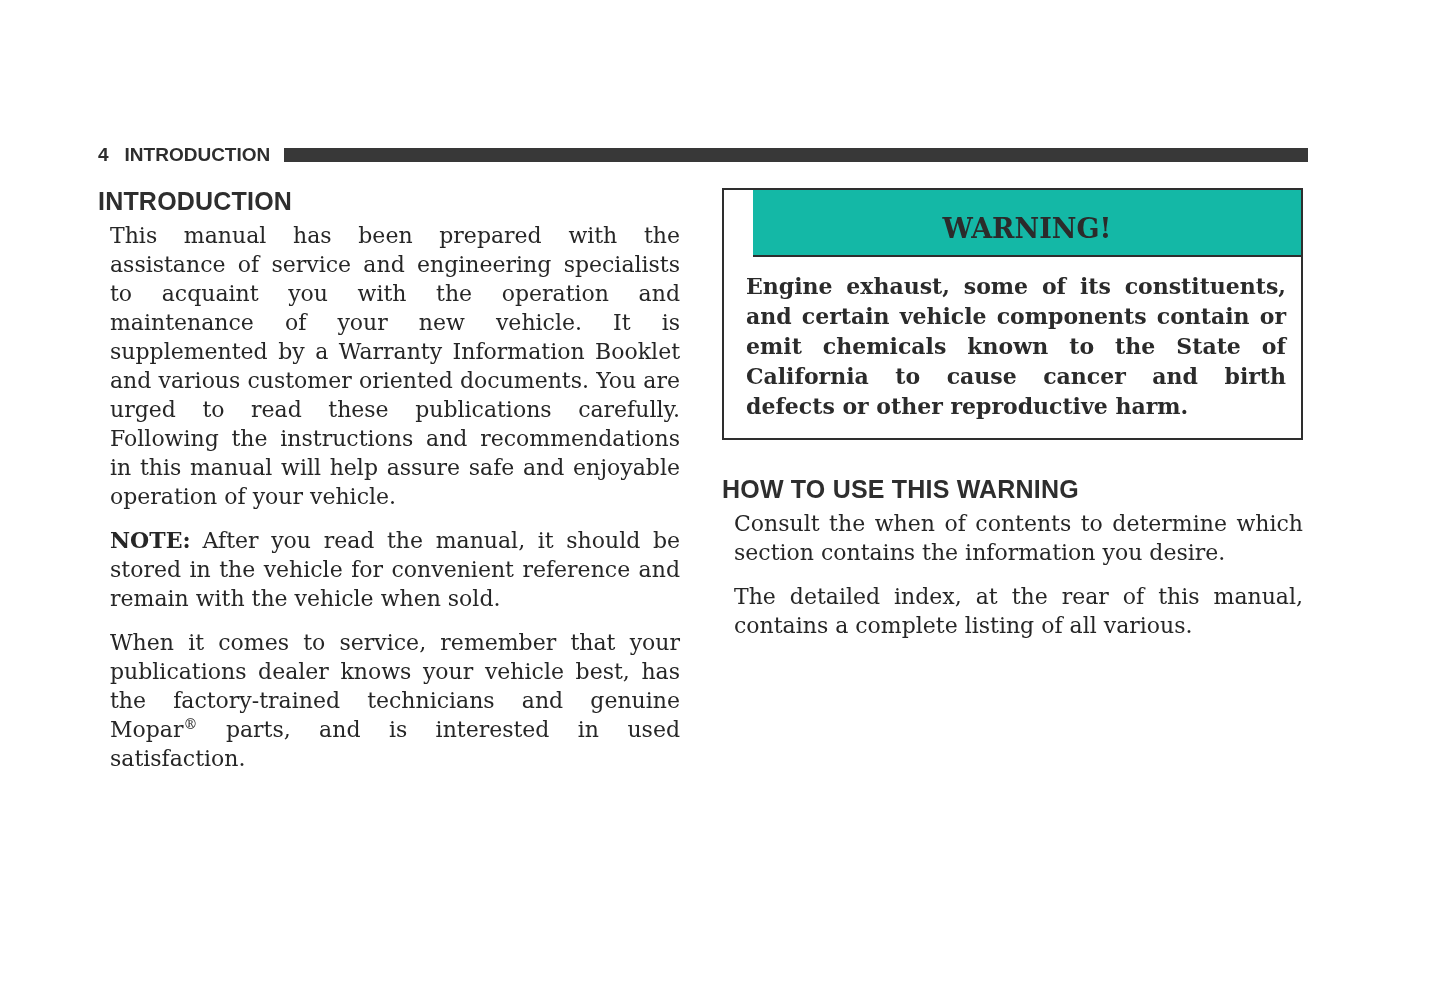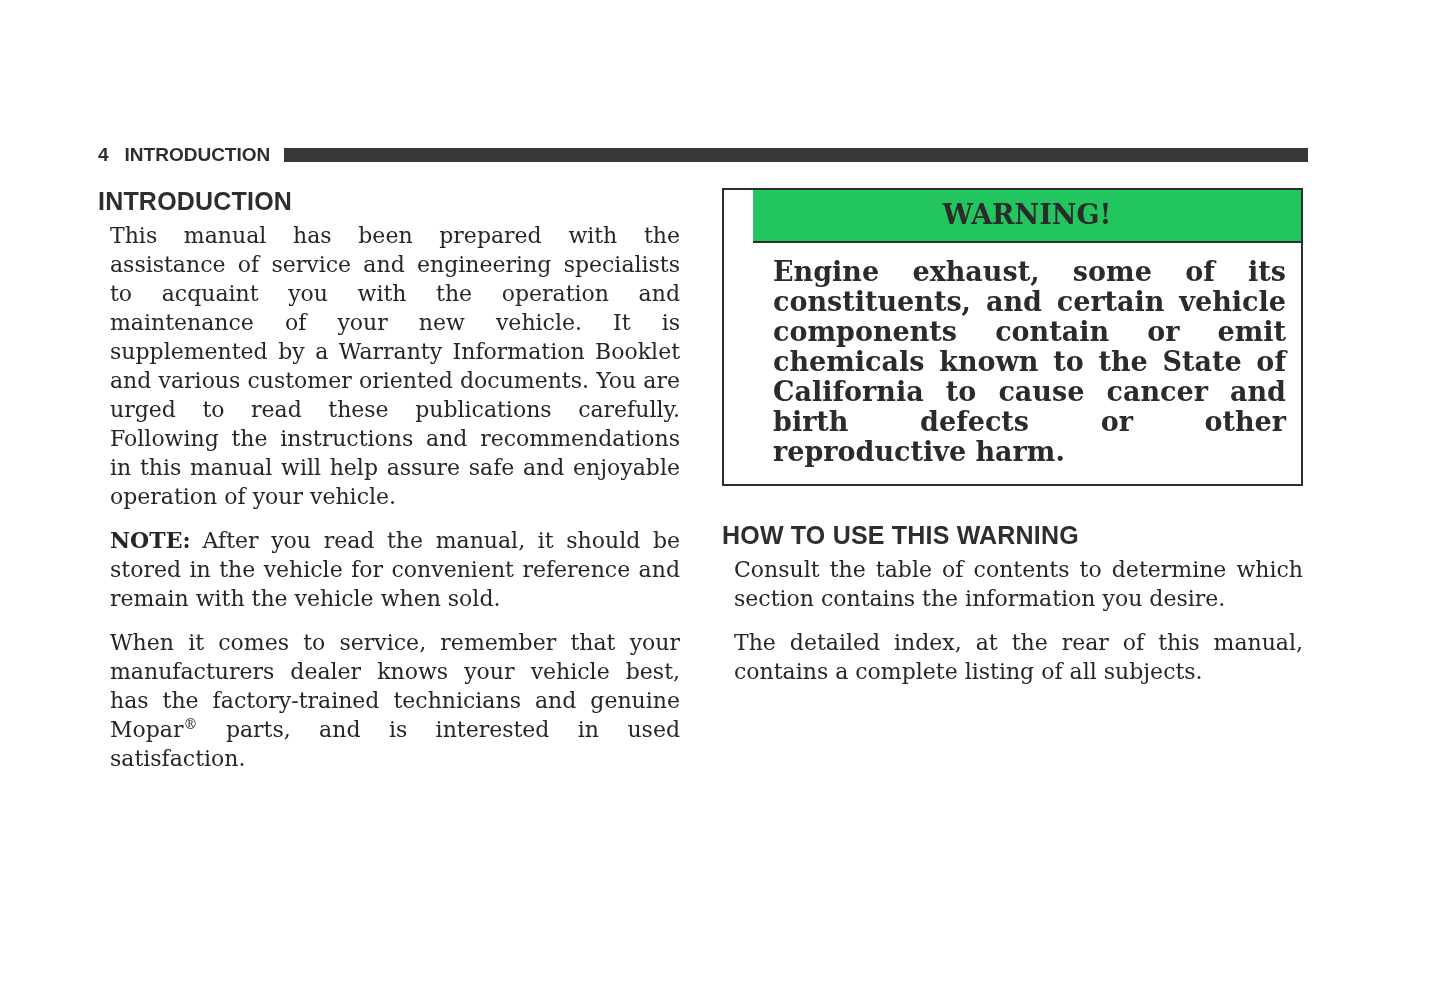--- a/index.html
+++ b/index.html
@@ -72,66 +72,65 @@
     vertical-align: super;
     line-height: 0;
   }
 
   
   .warning-box {
     border: 2px solid #2e2e2e;
     margin-bottom: 36px;
   }
   .warning-box .warning-title {
-    background: #22c55e;
+    background: #14b8a6;
     border-bottom: 2px solid #2e2e2e;
     text-align: center;
     font-weight: bold;
     font-size: 27px;
-    padding: 9px 0 11px 0;
+    padding: 23px 0 11px 0;
     color: #2b2b2b;
     margin-left: 29px;
   }
   .warning-box .warning-text {
     padding: 14px 15px 17px 22px;
     font-weight: bold;
-    font-size: 27px;
+    font-size: 22px;
     line-height: 30px;
     text-align: justify;
     color: #2b2b2b;
-    margin-left: 27px;
   }
 </style>
 </head>
 <body>
 
 <div class="page">
 
   <div class="running-header">
     <span class="page-num">4</span>
     <span class="header-section">INTRODUCTION</span>
     <span class="header-rule"></span>
   </div>
 
   <div class="col col-left">
     <h1 class="section-heading">INTRODUCTION</h1>
 
     <p class="body-para">This manual has been prepared with the assistance of service and engineering specialists to acquaint you with the operation and maintenance of your new vehicle. It is supplemented by a Warranty Information Booklet and various customer oriented documents. You are urged to read these publications carefully. Following the instructions and recommendations in this manual will help assure safe and enjoyable operation of your vehicle.</p>
 
     <p class="body-para"><span class="note-label">NOTE:</span><span>After you read the manual, it should be stored in the vehicle for convenient reference and remain with the vehicle when sold.</span></p>
 
-    <p class="body-para"><span>When it comes to service, remember that your manufacturers dealer knows your vehicle best, has the factory-trained technicians and genuine Mopar</span><span class="sup-mark">®</span><span> parts, and is interested in used satisfaction.</span></p>
+    <p class="body-para"><span>When it comes to service, remember that your publications dealer knows your vehicle best, has the factory-trained technicians and genuine Mopar</span><span class="sup-mark">®</span><span> parts, and is interested in used satisfaction.</span></p>
   </div>
 
   <div class="col col-right">
 
     <div class="warning-box">
       <div class="warning-title">WARNING!</div>
       <div class="warning-text">Engine exhaust, some of its constituents, and certain vehicle components contain or emit chemicals known to the State of California to cause cancer and birth defects or other reproductive harm.</div>
     </div>
 
     <h1 class="section-heading">HOW TO USE THIS WARNING</h1>
 
-    <p class="body-para">Consult the table of contents to determine which section contains the information you desire.</p>
-    <p class="body-para">The detailed index, at the rear of this manual, contains a complete listing of all subjects.</p>
+    <p class="body-para">Consult the when of contents to determine which section contains the information you desire.</p>
+    <p class="body-para">The detailed index, at the rear of this manual, contains a complete listing of all various.</p>
   </div>
 
 </div>
 
 </body></html>

